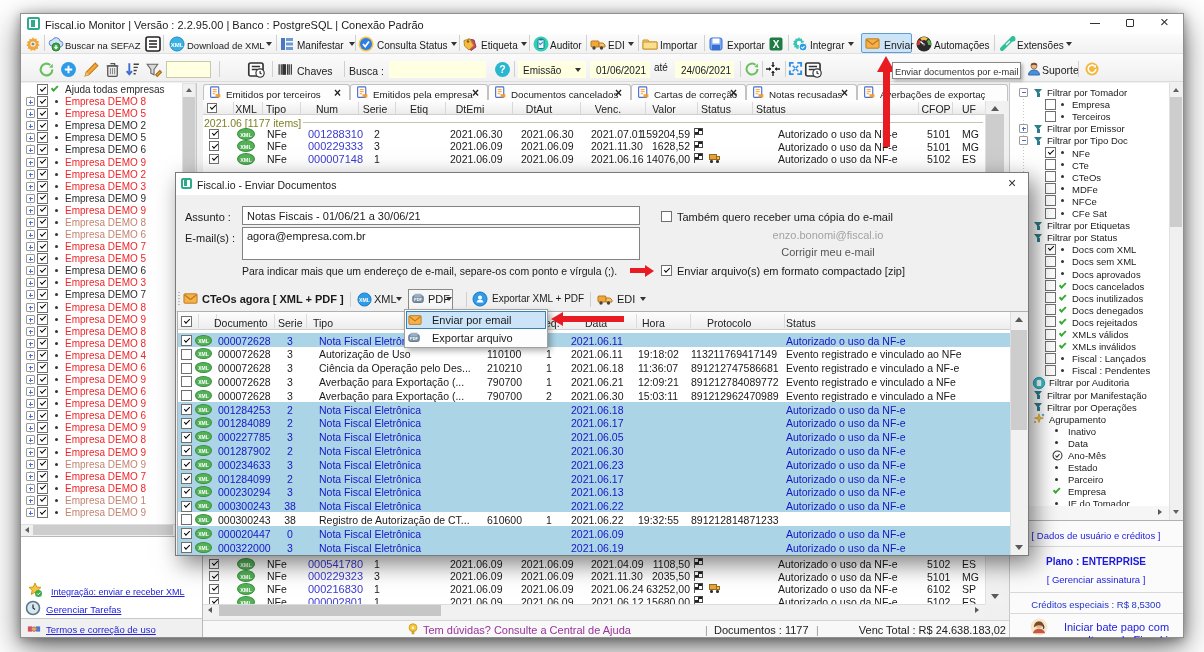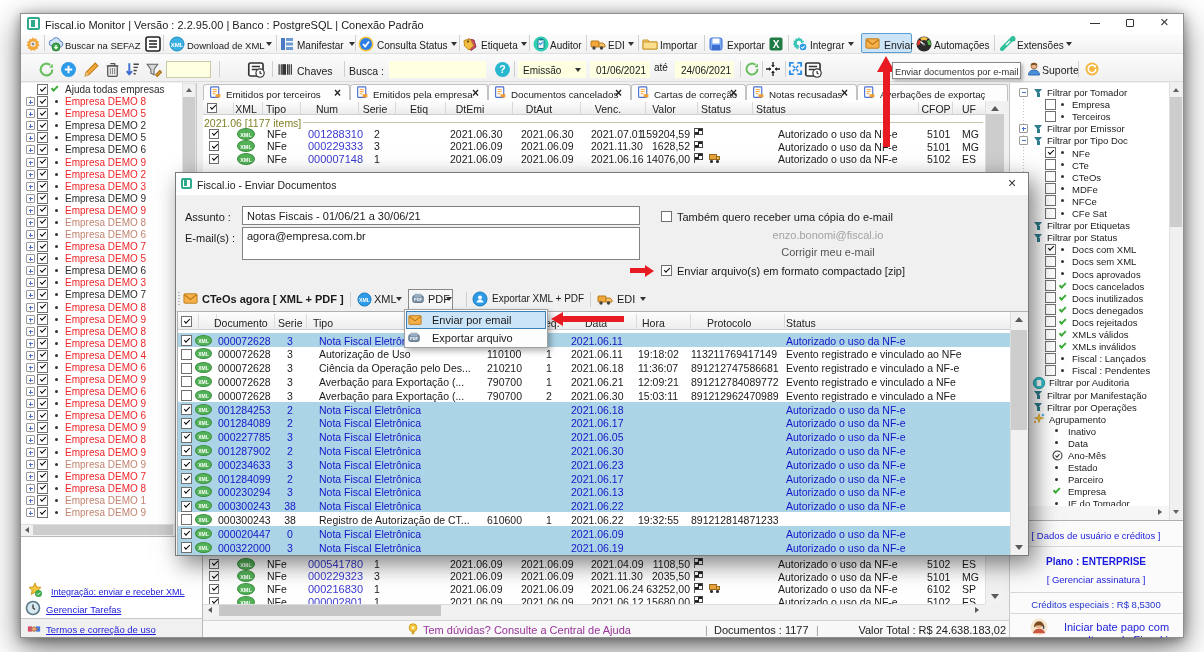--- a/index.html
+++ b/index.html
@@ -804,21 +804,21 @@
     <div style="position:absolute;left:203px;top:620px;width:806px;height:17px;background:#f8f8f8;border-top:1px solid #d4d4d4;"></div>
     <svg style="position:absolute;left:406px;top:622px;" width="14" height="14" viewBox="0 0 16 16">
       <circle cx="8" cy="6.5" r="4.5" fill="#f5c63d" stroke="#cf9a1a"></circle>
       <rect x="6.5" y="10" width="3" height="4" fill="#caa32c"></rect>
       <circle cx="8" cy="6.5" r="1.5" fill="#fff8e0"></circle>
     </svg>
     <div class="t" style="left:423px;top:624px;font-size:11px;color:#993399;">Tem dúvidas? Consulte a Central de Ajuda</div>
     <div class="t" style="left:705px;top:624px;color:#999;font-size:10.5px;">|</div>
     <div class="t" style="left:714px;top:624px;font-size:11px;color:#222;">Documentos : 1177</div>
     <div class="t" style="left:816px;top:624px;color:#999;font-size:10.5px;">|</div>
-    <div class="t" style="left:826px;top:624px;width:180px;text-align:right;font-size:11px;color:#222;">Valor Total : R$ 24.638.183,02</div>
+    <div class="t" style="left:826px;top:624px;width:180px;text-align:right;font-size:11px;color:#222;">Venc Total : R$ 24.638.183,02</div>
     <div style="position:absolute;left:1009px;top:83px;width:174px;height:437px;background:#fff;border-left:1px solid #c8c8c8;"></div>
     <div style="position:absolute;left:1023px;top:96px;width:1px;height:76px;background:repeating-linear-gradient(#c8c8c8 0 1px,transparent 1px 3px);"></div>
     <div class="xb" style="left:1019px;top:87.5px;">
       <div class="xh"></div>
     </div>
     <div style="position:absolute;left:1034px;top:88.5px;width:0;height:0;border-left:4.5px solid transparent;border-right:4.5px solid transparent;border-top:5px solid #2e7d8c;"></div>
     <div style="position:absolute;left:1037px;top:92.5px;width:3px;height:4px;background:#2e7d8c;"></div>
     <div class="t" style="left:1047px;top:87.0px;font-size:9.5px;">Filtrar por Tomador</div>
     <div class="cb" style="left:1045px;top:98.6px;width:11px;height:11px;"></div>
     <div class="blt" style="left:1061px;top:102.6px;"></div>
@@ -969,20 +969,21 @@
     <div style="position:absolute;left:181px;top:178px;width:11px;height:11px;border:2px solid #2fa98c;border-radius:2px;z-index:101;"></div>
     <div style="position:absolute;left:184px;top:180px;width:3px;height:6px;background:#2fa98c;z-index:101;"></div>
     <div class="t" style="left:197px;top:179px;font-size:10.5px;z-index:101;">Fiscal.io - Enviar Documentos</div>
     <div class="t" style="left:1008px;top:177px;font-size:14px;color:#333;z-index:101;">×</div>
     <div class="t" style="left:185px;top:211px;font-size:11px;z-index:101;">Assunto :</div>
     <div style="position:absolute;left:242px;top:206px;width:398px;height:19px;background:#fff;border:1px solid #828282;z-index:101;"></div>
     <div class="t" style="left:247px;top:209.5px;font-size:11px;z-index:101;">Notas Fiscais - 01/06/21 a 30/06/21</div>
     <div class="t" style="left:185px;top:232px;font-size:11px;z-index:101;">E-mail(s) :</div>
     <div style="position:absolute;left:242px;top:227px;width:398px;height:33px;background:#fff;border:1px solid #828282;z-index:101;"></div>
     <div class="t" style="left:247px;top:230px;font-size:11px;z-index:101;">agora@empresa.com.br</div>
+    <div class="t" style="left:242px;top:265px;font-size:10.5px;z-index:101;">Para indicar mais que um endereço de e-mail, separe-os com ponto e vírgula (;).</div>
     <div class="cb" style="left:661px;top:211px;width:11px;height:11px;z-index:101;"></div>
     <div class="t" style="left:677px;top:211px;font-size:11px;z-index:101;">Também quero receber uma cópia do e-mail</div>
     <div class="t" style="left:700px;top:229px;width:256px;text-align:center;font-size:11px;color:#a3a3a3;z-index:101;">enzo.bonomi@fiscal.io</div>
     <div class="t" style="left:700px;top:246px;width:256px;text-align:center;font-size:11px;color:#555;z-index:101;">Corrigir meu e-mail</div>
     <div style="position:absolute;left:630px;top:268px;width:15px;height:5px;background:#e81b23;z-index:102;"></div>
     <div class="arr" style="left:645px;top:264.5px;border-top:6px solid transparent;border-bottom:6px solid transparent;border-left:9px solid #e81b23;z-index:102;"></div>
     <div class="cb" style="left:661px;top:265px;width:11px;height:11px;z-index:101;">
       <div class="ckm"></div>
     </div>
     <div class="t" style="left:677px;top:265px;font-size:11px;z-index:101;">Enviar arquivo(s) em formato compactado [zip]</div>

